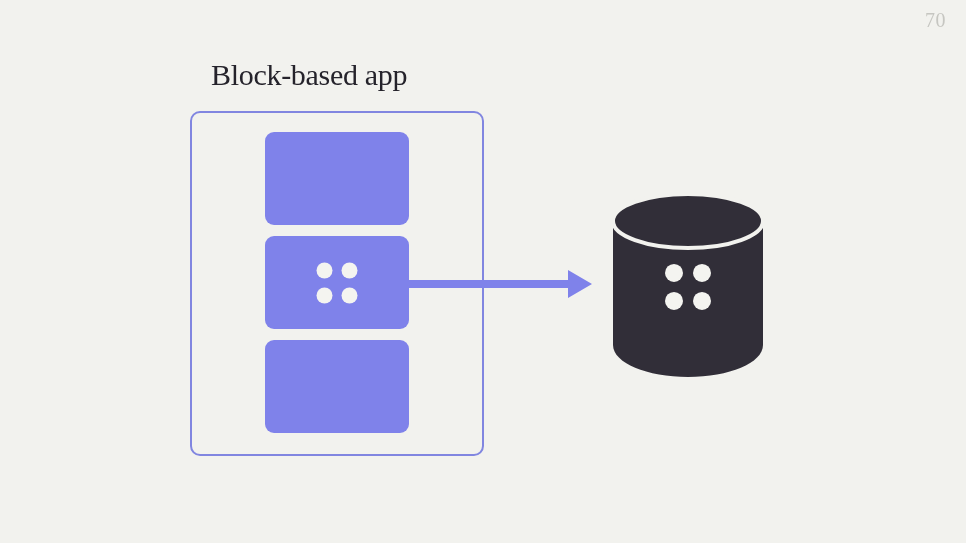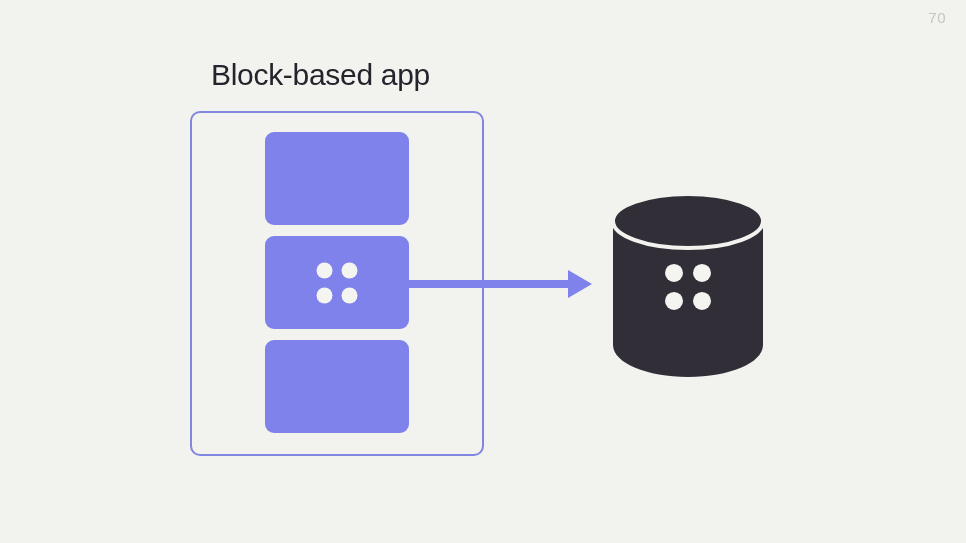--- a/index.html
+++ b/index.html
@@ -21,35 +21,35 @@
     width: 966px;
     height: 543px;
     background: #f2f2ee;
   }
 
   
   .page-number {
     position: absolute;
     right: 20px;
     top: 9px;
-    font-size: 15px;
+    font-size: 20px;
     color: #c6c6c1;
     letter-spacing: 0.5px;
-    font-family: Liberation Sans, sans-serif;
+    font-family: Liberation Serif, serif;
   }
 
   
   .heading {
     position: absolute;
     font-size: 30px;
     font-weight: 500;
     color: #25232b;
     letter-spacing: -0.3px;
     white-space: nowrap;
-    font-family: Liberation Sans, sans-serif;
+    font-family: Liberation Serif, serif;
   }
   .heading-left {
     left: 211px;
     top: 58px;
   }
   .heading-right {
     left: 568px;
     top: 126px;
   }
 

